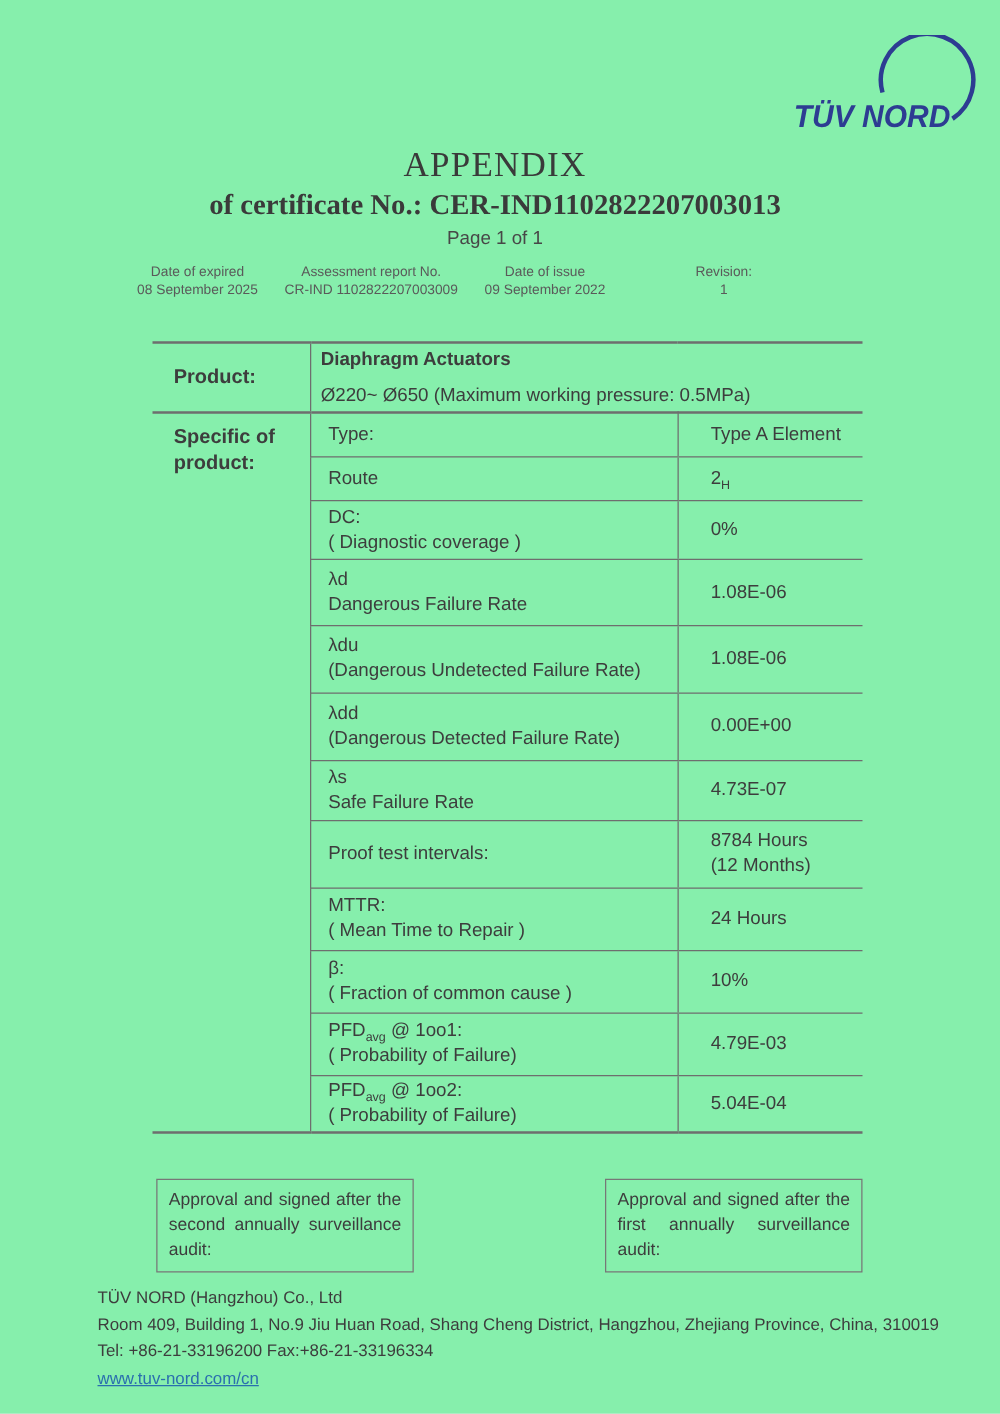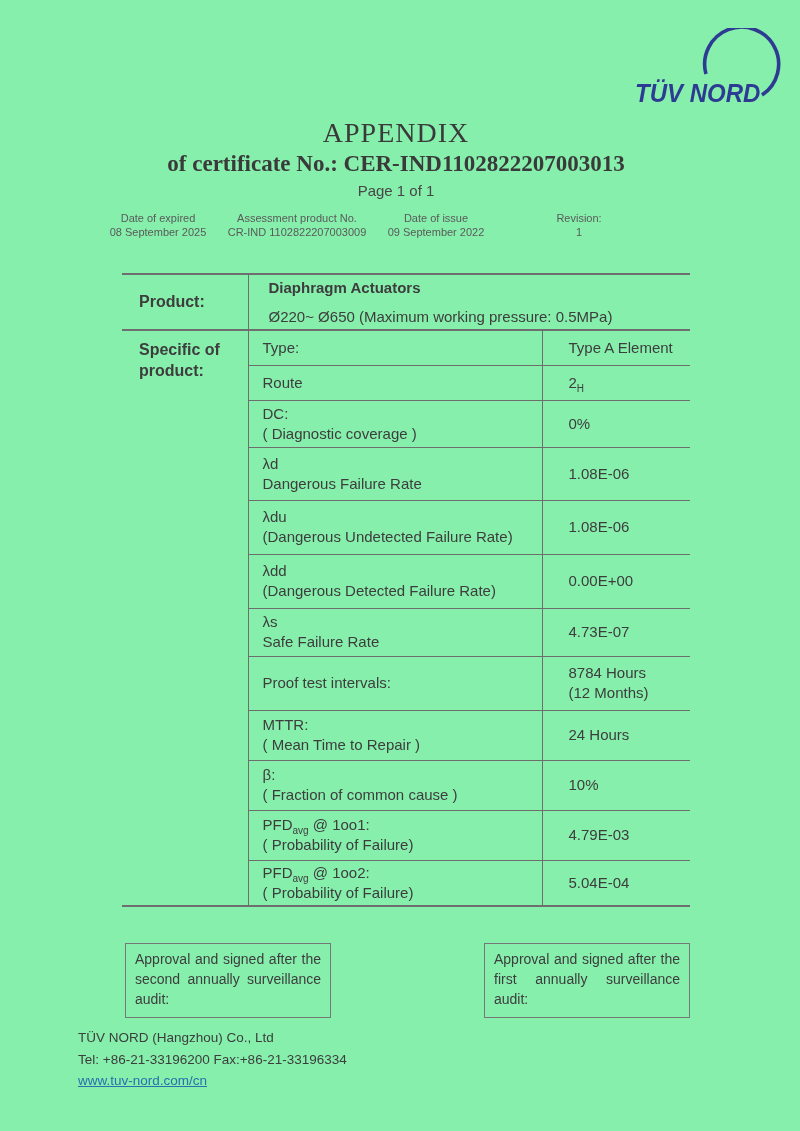--- a/index.html
+++ b/index.html
@@ -50,21 +50,21 @@
   .spec-table {
     position: absolute; top: 273px; left: 122px;
     border-collapse: collapse; table-layout: fixed;
     font-size: 15px; color: #3d3d3d;
   }
   .spec-table td { vertical-align: middle; }
   col.c-label { width: 126px; } col.c-param { width: 294px; } col.c-value { width: 148px; }
 
   .product-row td { border-top: 2px solid #6e6e6e; border-bottom: 2px solid #6e6e6e; height: 56px; }
   td.lbl { font-weight: bold; font-size: 16px; padding-left: 17px; }
-  td.product-content { border-left: 1.5px solid #6e6e6e; padding-left: 20px; }
+  td.product-content { border-left: 1.5px solid #6e6e6e; padding-left: 8px; }
   .prod-name { font-weight: bold; }
   .prod-desc { margin-top: 12px; }
 
   td.spec-lbl { vertical-align: top; padding-top: 8px; line-height: 21px;
                 border-bottom: 2px solid #6e6e6e; width: 109px; }
   td.param {
     border-left: 1.5px solid #6e6e6e; border-bottom: 1.5px solid #6e6e6e;
     padding-left: 14px; line-height: 20px;
   }
   td.value {
@@ -115,21 +115,21 @@
     <div class="title-cert">of certificate No.: CER-IND1102822207003013</div>
     <div class="title-page">Page 1 of 1</div>
   </div>
 
   <div class="meta">
     <div class="meta-item meta-1">
       <div>Date of expired</div>
       <div>08 September 2025</div>
     </div>
     <div class="meta-item meta-2">
-      <div>Assessment product No.</div>
+      <div>Assessment report No.</div>
       <div>CR-IND 1102822207003009</div>
     </div>
     <div class="meta-item meta-3">
       <div>Date of issue</div>
       <div>09 September 2022</div>
     </div>
     <div class="meta-item meta-4">
       <div>Revision:</div>
       <div>1</div>
     </div>
@@ -285,17 +285,18 @@
   </tbody>
     </table>
 
   <div class="approvals">
     <div class="approval-box">Approval and signed after the second annually surveillance audit:</div>
     <div class="approval-box">Approval and signed after the first annually surveillance audit:</div>
   </div>
 
   <div class="footer">
     <div>TÜV NORD (Hangzhou) Co., Ltd</div>
+    <div>Room 409, Building 1, No.9 Jiu Huan Road, Shang Cheng District, Hangzhou, Zhejiang Province, China, 310019</div>
     <div>Tel: +86-21-33196200 Fax:+86-21-33196334</div>
     <div><span class="footer-link">www.tuv-nord.com/cn</span></div>
   </div>
 
 </div>
 
 </body></html>

